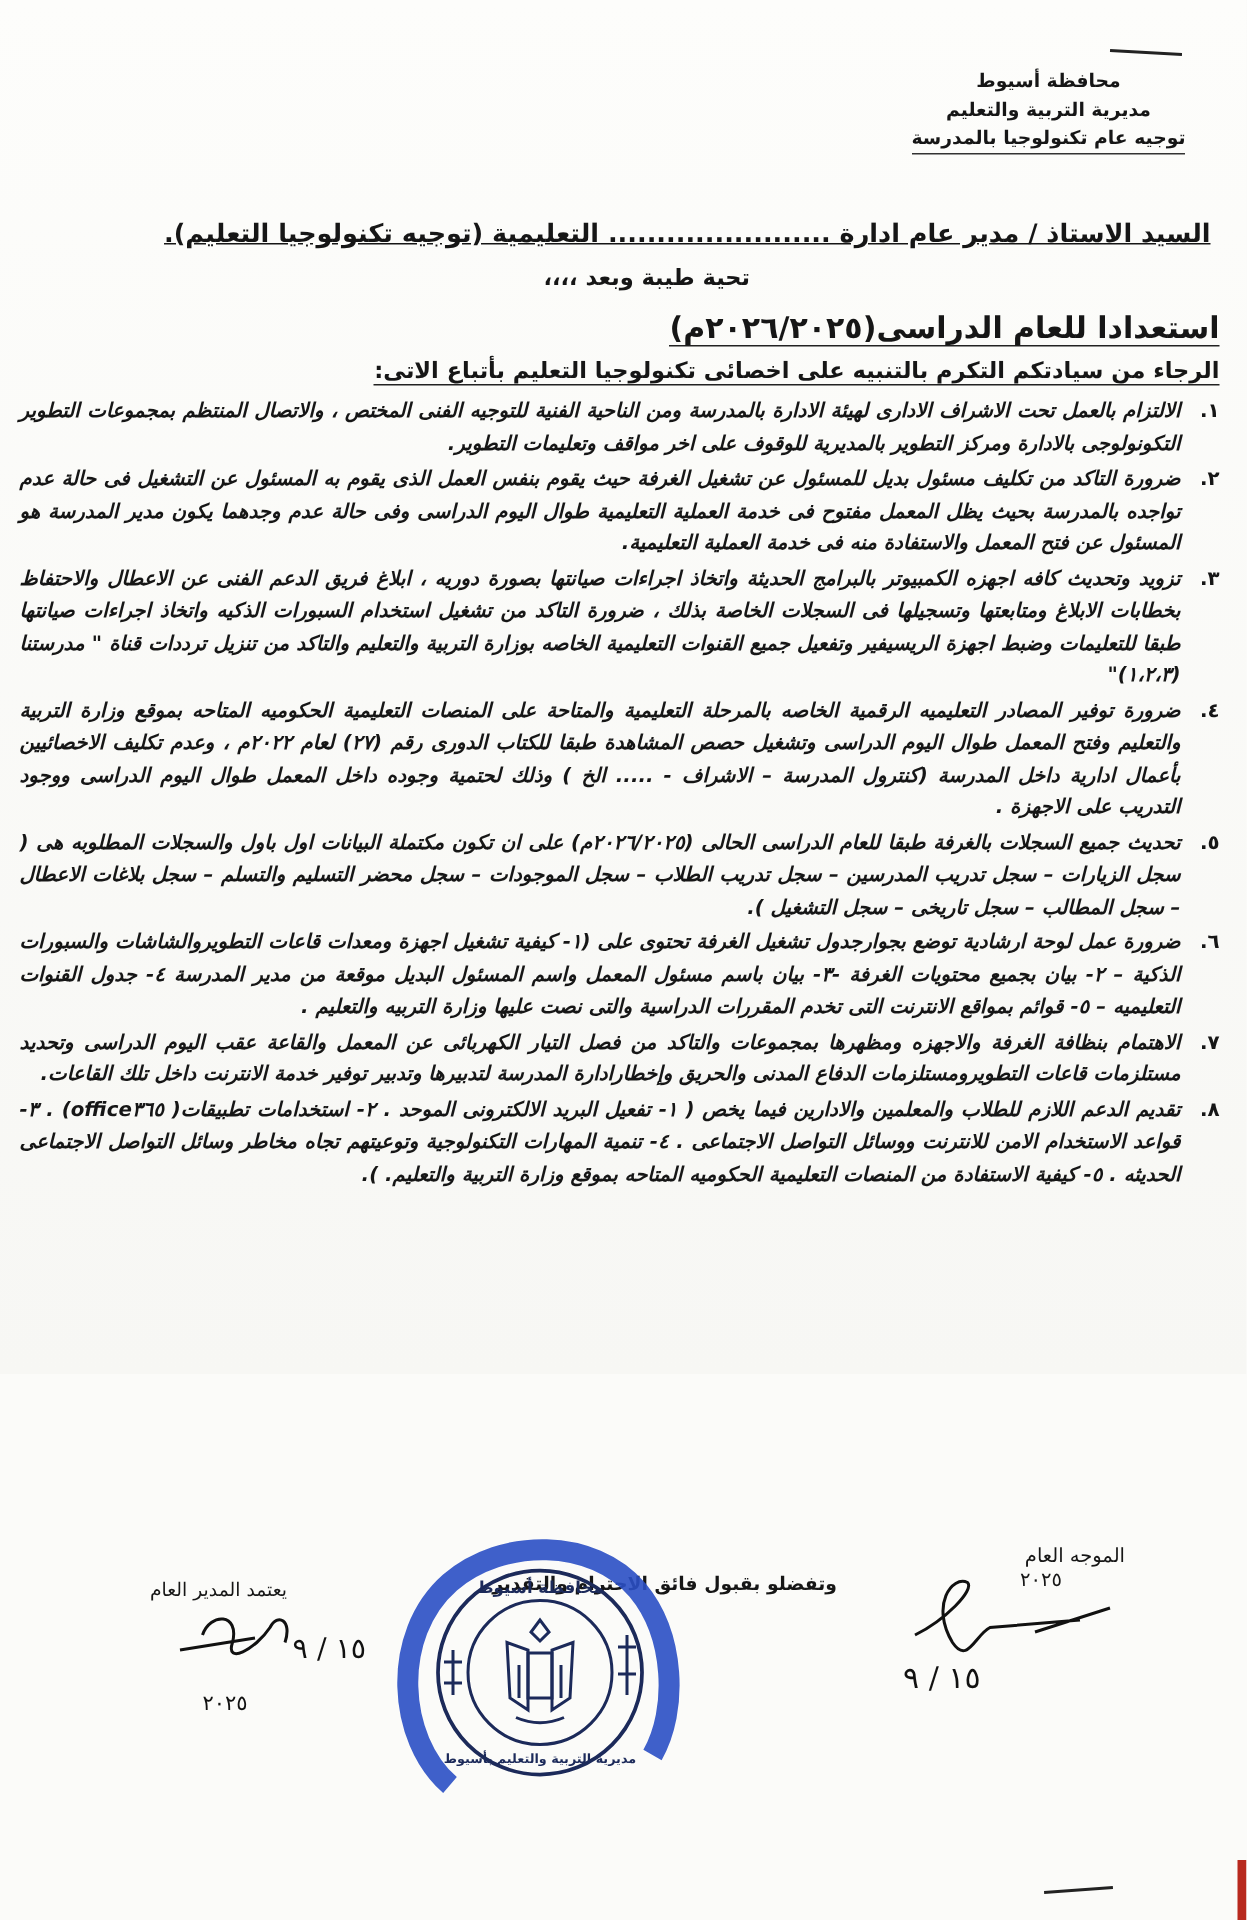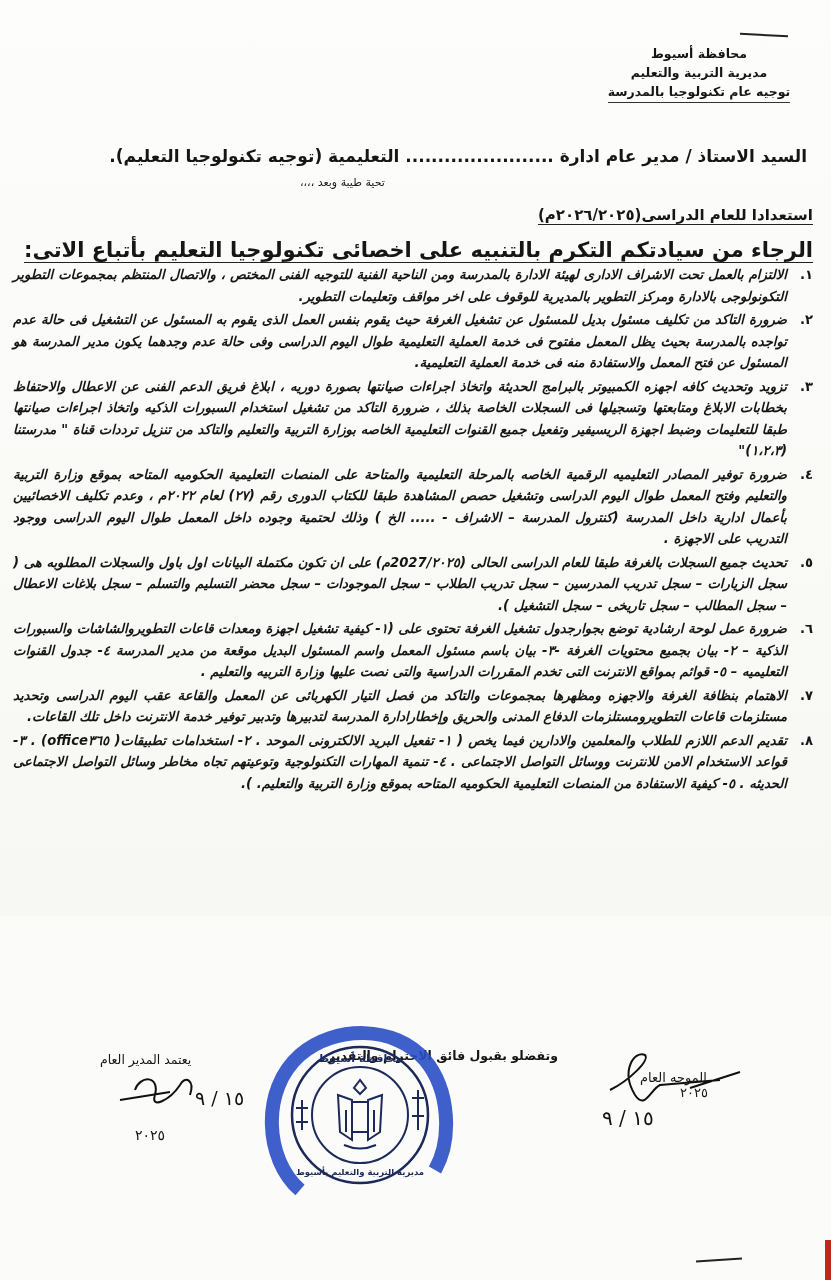--- a/index.html
+++ b/index.html
@@ -27,34 +27,34 @@
   }
   .rtl { direction: rtl; text-align: right; }
   .header-block {
     position: absolute; right: 22px; top: 44px; width: 220px;
     font-size: 12.5px; line-height: 19px; font-weight: bold; text-align: center;
   }
   .header-block div { text-align: center; }
   .header-block .last { border-bottom: 1.5px solid #333; display: inline-block; padding-bottom: 1px; }
   .salutation {
     position: absolute; right: 24px; top: 146px; width: 700px;
-    font-size: 17px; font-weight: bold;
+    font-size: 17px; font-weight: bold; text-decoration: underline;
   }
   .greeting {
-    position: absolute; left: 300px; top: 176px; width: 200px; text-align: left;
-    font-size: 11px; font-weight: normal;
+    position: absolute; left: 300px; top: 176px; width: 200px; text-align: right;
+    font-size: 15px; font-weight: bold;
   }
   .subject {
     position: absolute; right: 18px; top: 206px; width: 800px;
-    font-size: 15px; font-weight: bold;
+    font-size: 20px; font-weight: bold;
   }
   .subject span { border-bottom: 1.5px solid #222; }
   .request {
     position: absolute; right: 18px; top: 238px; width: 800px;
-    font-size: 21px; font-weight: bold;
+    font-size: 15px; font-weight: bold;
   }
   .request span { border-bottom: 1.5px solid #222; }
   .items {
     position: absolute; right: 18px; top: 264px; width: 800px;
     font-size: 13.2px; line-height: 21.5px; font-weight: bold;
   }
   .item { position: relative; padding-right: 26px; margin-bottom: 2px; text-align: justify; }
   .item .num { position: absolute; right: 0; top: 0; }
   .item .txt { display: block; font-style: italic; }
   .closing {
@@ -109,21 +109,21 @@
     <div class="item">
       <span class="num">٣.</span>
       <span class="txt">تزويد وتحديث كافه اجهزه الكمبيوتر بالبرامج الحديثة واتخاذ اجراءات صيانتها بصورة دوريه ، ابلاغ فريق الدعم الفنى عن الاعطال والاحتفاظ بخطابات الابلاغ ومتابعتها وتسجيلها فى السجلات الخاصة بذلك ، ضرورة التاكد من تشغيل استخدام السبورات الذكيه واتخاذ اجراءات صيانتها طبقا للتعليمات وضبط اجهزة الريسيفير وتفعيل جميع القنوات التعليمية الخاصه بوزارة التربية والتعليم والتاكد من تنزيل ترددات قناة " مدرستنا (١،٢،٣)"</span>
     </div>
     <div class="item">
       <span class="num">٤.</span>
       <span class="txt">ضرورة توفير المصادر التعليميه الرقمية الخاصه بالمرحلة التعليمية والمتاحة على المنصات التعليمية الحكوميه المتاحه بموقع وزارة التربية والتعليم وفتح المعمل طوال اليوم الدراسى وتشغيل حصص المشاهدة طبقا للكتاب الدورى رقم (٢٧) لعام ٢٠٢٢م ، وعدم تكليف الاخصائيين بأعمال ادارية داخل المدرسة (كنترول المدرسة – الاشراف - ..... الخ ) وذلك لحتمية وجوده داخل المعمل طوال اليوم الدراسى ووجود التدريب على الاجهزة .</span>
     </div>
     <div class="item">
       <span class="num">٥.</span>
-      <span class="txt">تحديث جميع السجلات بالغرفة طبقا للعام الدراسى الحالى (2027/٢٠٢٥م) على ان تكون مكتملة البيانات اول باول والسجلات المطلوبه هى ( سجل الزيارات – سجل تدريب المدرسين – سجل تدريب الطلاب – سجل الموجودات – سجل محضر التسليم والتسلم – سجل بلاغات الاعطال – سجل المطالب – سجل تاريخى – سجل التشغيل ).</span>
+      <span class="txt">تحديث جميع السجلات بالغرفة طبقا للعام الدراسى الحالى (٢٠٢٦/٢٠٢٥م) على ان تكون مكتملة البيانات اول باول والسجلات المطلوبه هى ( سجل الزيارات – سجل تدريب المدرسين – سجل تدريب الطلاب – سجل الموجودات – سجل محضر التسليم والتسلم – سجل بلاغات الاعطال – سجل المطالب – سجل تاريخى – سجل التشغيل ).</span>
     </div>
     <div class="item">
       <span class="num">٦.</span>
       <span class="txt">ضرورة عمل لوحة ارشادية توضع بجوارجدول تشغيل الغرفة تحتوى على (١- كيفية تشغيل اجهزة ومعدات قاعات التطويروالشاشات والسبورات الذكية – ٢- بيان بجميع محتويات الغرفة -٣- بيان باسم مسئول المعمل واسم المسئول البديل موقعة من مدير المدرسة ٤- جدول القنوات التعليميه – ٥- قوائم بمواقع الانترنت التى تخدم المقررات الدراسية والتى نصت عليها وزارة التربيه والتعليم .</span>
     </div>
     <div class="item">
       <span class="num">٧.</span>
       <span class="txt">الاهتمام بنظافة الغرفة والاجهزه ومظهرها بمجموعات والتاكد من فصل التيار الكهربائى عن المعمل والقاعة عقب اليوم الدراسى وتحديد مستلزمات قاعات التطويرومستلزمات الدفاع المدنى والحريق وإخطارادارة المدرسة لتدبيرها وتدبير توفير خدمة الانترنت داخل تلك القاعات.</span>
     </div>
     <div class="item">
@@ -155,21 +155,21 @@
         <line x1="36" y1="102" x2="48" y2="102"></line>
     </g>
     <g stroke="#1c2a5a" stroke-width="2">
       <line x1="158" y1="70" x2="158" y2="110"></line>
         <line x1="152" y1="78" x2="164" y2="78"></line>
         <line x1="152" y1="96" x2="164" y2="96"></line>
     </g>
   </svg>
 
   <div class="sig-right rtl">
-    <div style="text-align:left;margin-top:40px;">الموجه العام</div>
+    <div style="text-align:right;">الموجه العام</div>
     <div class="handwriting" style="text-align:left;padding-left:40px;font-size:13px;">٢٠٢٥</div>
   </div>
   <svg class="scribble" style="left:590px;top:1050px;" width="180" height="80">
     <path d="M20 40 C40 30 60 10 55 5 C45 0 30 20 45 45 C55 60 60 40 70 35 L130 30 M100 38 L150 22" fill="none" stroke="#111" stroke-width="2"></path>
     <text x="12" y="75" font-size="20" fill="#111" font-family="DejaVu Serif, serif">١٥ / ٩</text>
   </svg>
 
   <div class="sig-left rtl">
     <div style="text-align:left;">يعتمد المدير العام</div>
   </div>

